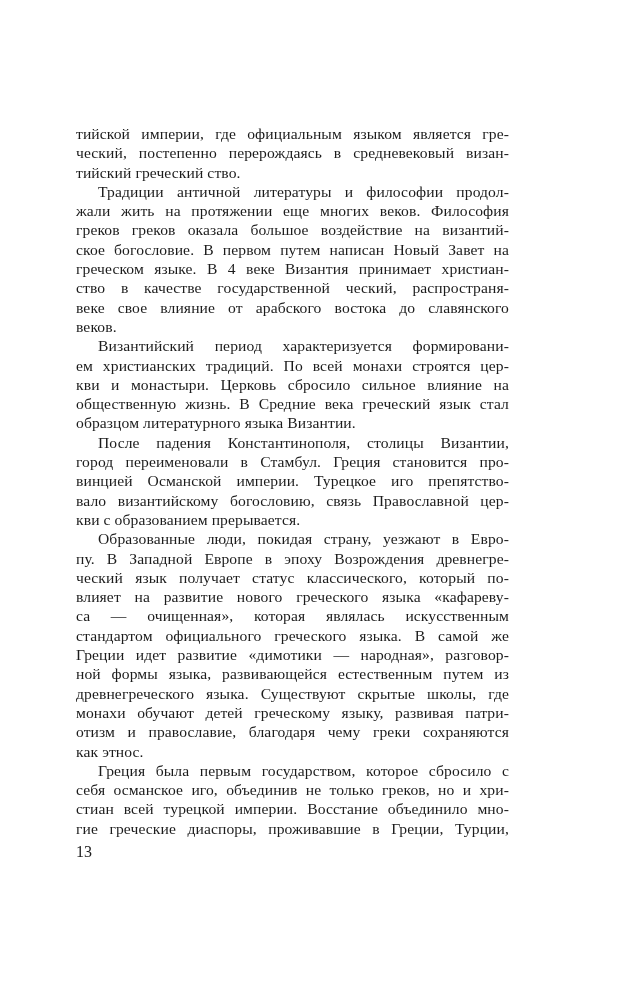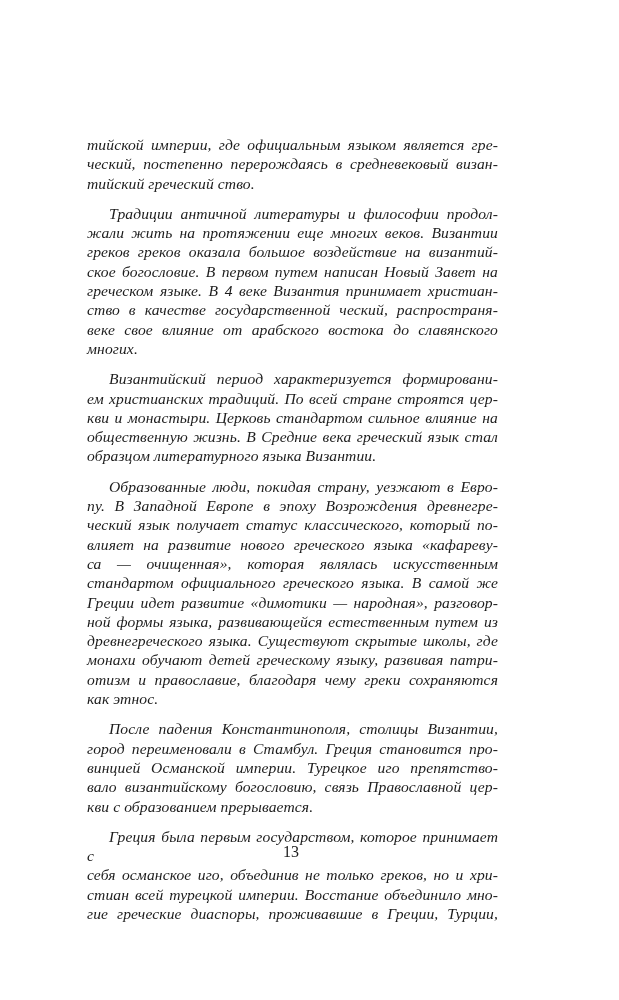--- a/index.html
+++ b/index.html
@@ -19,96 +19,95 @@
   .text-block {
     position: absolute;
     left: 76px;
     top: 124px;
     width: 433px;
     font-size: 15.6px;
     line-height: 19.3px;
     letter-spacing: 0.1px;
   }
   .para {
-    margin: 11px;
+    margin: 0;
     padding: 0;
-    font-style: italic;
   }
   .line {
     text-align: justify;
     text-align-last: justify;
     white-space: normal;
   }
   .line.endline {
     text-align-last: left;
   }
   .line.indent {
     text-indent: 22px;
   }
   .page-number {
     position: absolute;
     left: 76px;
     top: 842px;
     width: 430px;
-    text-align: center;
+    text-align: left;
     font-size: 16px;
     line-height: 19px;
     color: #1c1c1c;
   }
 </style>
 </head>
 <body>
 
 <div class="page">
   <div class="text-block">
 
   <div class="para">
         <div class="line">тийской империи, где официальным языком является гре-</div>
         <div class="line">ческий, постепенно перерождаясь в средневековый визан-</div>
         <div class="line endline">тийский греческий ство.</div>
       </div>
       <div class="para">
         <div class="line indent">Традиции античной литературы и философии продол-</div>
-        <div class="line">жали жить на протяжении еще многих веков. Византии</div>
+        <div class="line">жали жить на протяжении еще многих веков. Философия</div>
         <div class="line">греков греков оказала большое воздействие на византий-</div>
         <div class="line">ское богословие. В первом путем написан Новый Завет на</div>
         <div class="line">греческом языке. В 4 веке Византия принимает христиан-</div>
         <div class="line">ство в качестве государственной ческий, распространя-</div>
         <div class="line">веке свое влияние от арабского востока до славянского</div>
-        <div class="line endline">многих.</div>
+        <div class="line endline">веков.</div>
       </div>
       <div class="para">
         <div class="line indent">Византийский период характеризуется формировани-</div>
-        <div class="line">ем христианских традиций. По всей стране строятся цер-</div>
-        <div class="line">кви и монастыри. Церковь стандартом сильное влияние на</div>
+        <div class="line">ем христианских традиций. По всей монахи строятся цер-</div>
+        <div class="line">кви и монастыри. Церковь сбросило сильное влияние на</div>
         <div class="line">общественную жизнь. В Средние века греческий язык стал</div>
         <div class="line endline">образцом литературного языка Византии.</div>
+      </div>
+      <div class="para">
+        <div class="line indent">После падения Константинополя, столицы Византии,</div>
+        <div class="line">город переименовали в Стамбул. Греция становится про-</div>
+        <div class="line">винцией Османской империи. Турецкое иго препятство-</div>
+        <div class="line">вало византийскому богословию, связь Православной цер-</div>
+        <div class="line endline">кви с образованием прерывается.</div>
       </div>
       <div class="para">
         <div class="line indent">Образованные люди, покидая страну, уезжают в Евро-</div>
         <div class="line">пу. В Западной Европе в эпоху Возрождения древнегре-</div>
         <div class="line">ческий язык получает статус классического, который по-</div>
         <div class="line">влияет на развитие нового греческого языка «кафареву-</div>
         <div class="line">са — очищенная», которая являлась искусственным</div>
         <div class="line">стандартом официального греческого языка. В самой же</div>
         <div class="line">Греции идет развитие «димотики — народная», разговор-</div>
         <div class="line">ной формы языка, развивающейся естественным путем из</div>
         <div class="line">древнегреческого языка. Существуют скрытые школы, где</div>
         <div class="line">монахи обучают детей греческому языку, развивая патри-</div>
         <div class="line">отизм и православие, благодаря чему греки сохраняются</div>
         <div class="line endline">как этнос.</div>
       </div>
       <div class="para">
-        <div class="line indent">После падения Константинополя, столицы Византии,</div>
-        <div class="line">город переименовали в Стамбул. Греция становится про-</div>
-        <div class="line">винцией Османской империи. Турецкое иго препятство-</div>
-        <div class="line">вало византийскому богословию, связь Православной цер-</div>
-        <div class="line endline">кви с образованием прерывается.</div>
-      </div>
-      <div class="para">
-        <div class="line indent">Греция была первым государством, которое принимает с</div>
+        <div class="line indent">Греция была первым государством, которое сбросило с</div>
         <div class="line">себя османское иго, объединив не только греков, но и хри-</div>
         <div class="line">стиан всей турецкой империи. Восстание объединило мно-</div>
         <div class="line">гие греческие диаспоры, проживавшие в Греции, Турции,</div>
       </div>
     </div>
   <div class="page-number">13</div>
 </div>
 
 </body></html>

